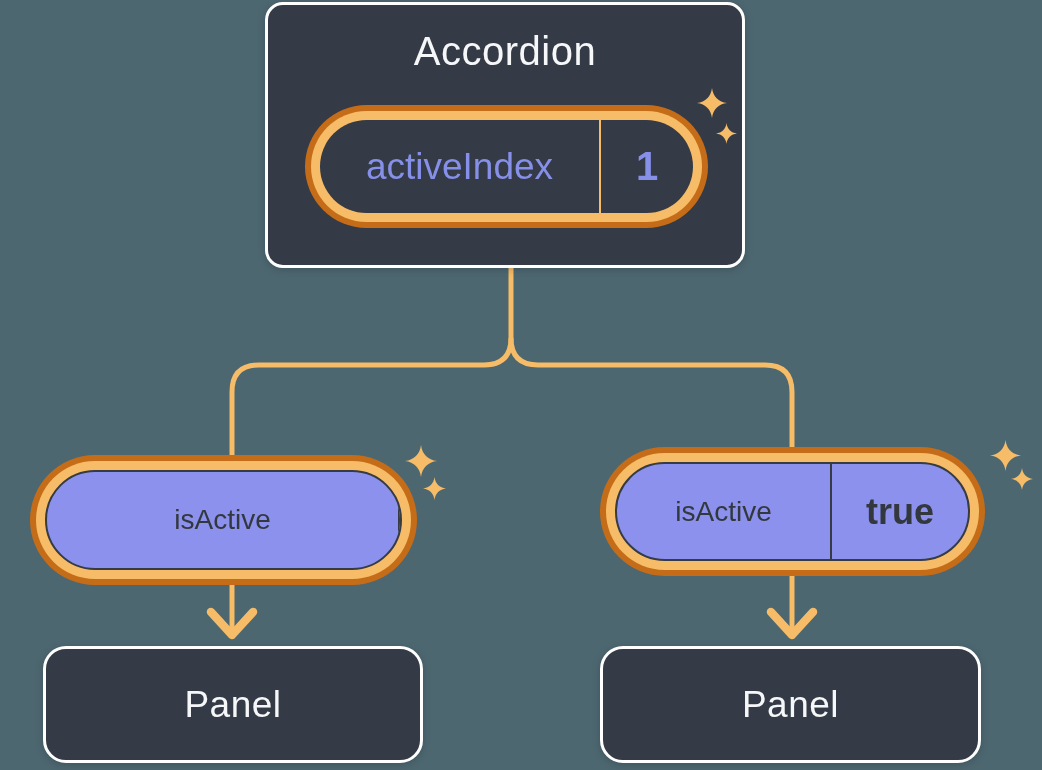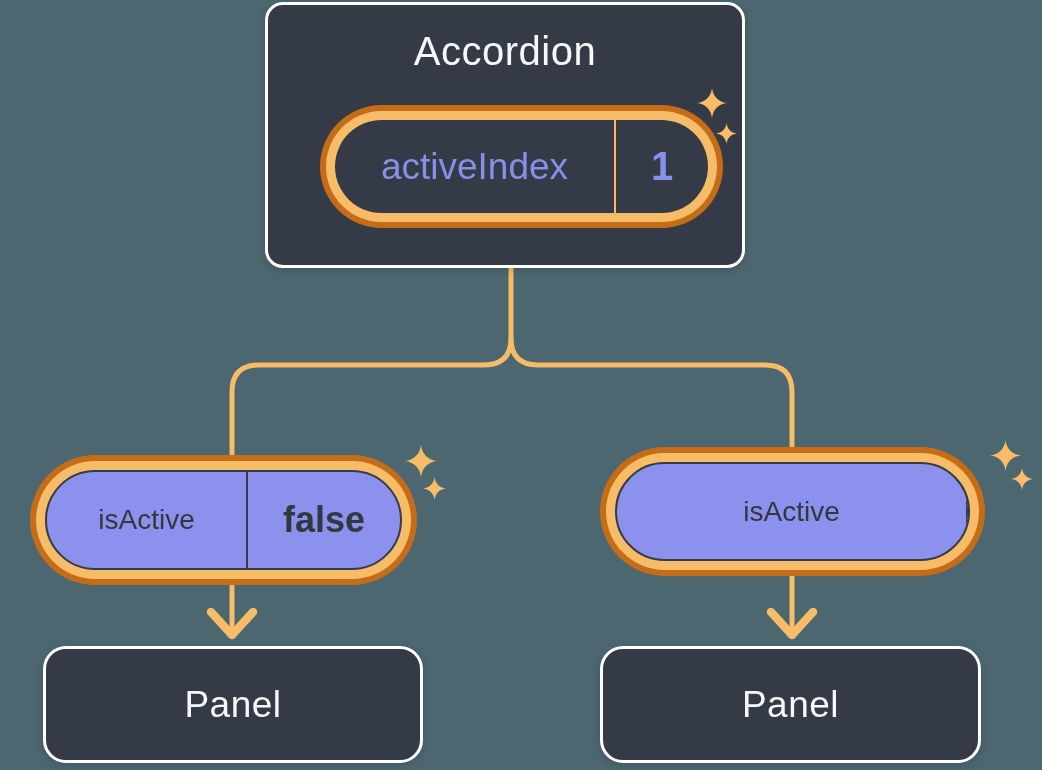--- a/index.html
+++ b/index.html
@@ -113,21 +113,21 @@
     <g fill="none" stroke="#F6BC67" stroke-width="8.5" stroke-linecap="round" stroke-linejoin="round">
       <path d="M211 612 L232 635 L253 612"></path>
       <path d="M771 612 L792 635 L813 612"></path>
     </g>
   </svg>
 
   <div class="card accordion-card" style="left:265px; top:2px; width:480px; height:266px;">
     <div class="card-title">Accordion</div>
   </div>
 
-  <div class="pill-ring-outer state-pill" style="left:320px; top:105px; width:403px; height:123px;">
+  <div class="pill-ring-outer state-pill" style="left:305px; top:105px; width:403px; height:123px;">
     <div class="pill-ring-inner">
       <div class="pill-body dark">
         <div class="pill-cell pill-key">activeIndex</div>
         <div class="pill-divider"></div>
         <div class="pill-cell pill-val">1</div>
       </div>
     </div>
   </div>
 
   <svg class="sparkle" style="left:697px; top:88px;" width="30" height="30" viewBox="0 0 24 24">
@@ -135,37 +135,37 @@
   </svg>
   <svg class="sparkle" style="left:716px; top:123px;" width="21" height="21" viewBox="0 0 24 24">
     <path fill="#F6BC67" d="M12 0 C12.8 6.8 17.2 11.2 24 12 C17.2 12.8 12.8 17.2 12 24 C11.2 17.2 6.8 12.8 0 12 C6.8 11.2 11.2 6.8 12 0 Z"></path>
   </svg>
 
   <div class="pill-ring-outer prop-pill prop-pill-left" style="left:30px; top:455px; width:387px; height:130px;">
     <div class="pill-ring-inner">
       <div class="pill-body purple">
         <div class="pill-cell pill-key">isActive</div>
         <div class="pill-divider"></div>
-        <div class="pill-cell pill-val">false</div>
       </div>
     </div>
   </div>
 
   <svg class="sparkle" style="left:405px; top:445px;" width="32" height="32" viewBox="0 0 24 24">
     <path fill="#F6BC67" d="M12 0 C12.8 6.8 17.2 11.2 24 12 C17.2 12.8 12.8 17.2 12 24 C11.2 17.2 6.8 12.8 0 12 C6.8 11.2 11.2 6.8 12 0 Z"></path>
   </svg>
   <svg class="sparkle" style="left:423px; top:477px;" width="23" height="23" viewBox="0 0 24 24">
     <path fill="#F6BC67" d="M12 0 C12.8 6.8 17.2 11.2 24 12 C17.2 12.8 12.8 17.2 12 24 C11.2 17.2 6.8 12.8 0 12 C6.8 11.2 11.2 6.8 12 0 Z"></path>
   </svg>
 
   <div class="pill-ring-outer prop-pill prop-pill-right" style="left:600px; top:447px; width:385px; height:129px;">
     <div class="pill-ring-inner">
       <div class="pill-body purple">
         <div class="pill-cell pill-key">isActive</div>
         <div class="pill-divider"></div>
+        <div class="pill-cell pill-val">true</div>
       </div>
     </div>
   </div>
 
   <svg class="sparkle" style="left:990px; top:440px;" width="31" height="31" viewBox="0 0 24 24">
     <path fill="#F6BC67" d="M12 0 C12.8 6.8 17.2 11.2 24 12 C17.2 12.8 12.8 17.2 12 24 C11.2 17.2 6.8 12.8 0 12 C6.8 11.2 11.2 6.8 12 0 Z"></path>
   </svg>
   <svg class="sparkle" style="left:1011px; top:468px;" width="22" height="22" viewBox="0 0 24 24">
     <path fill="#F6BC67" d="M12 0 C12.8 6.8 17.2 11.2 24 12 C17.2 12.8 12.8 17.2 12 24 C11.2 17.2 6.8 12.8 0 12 C6.8 11.2 11.2 6.8 12 0 Z"></path>
   </svg>

